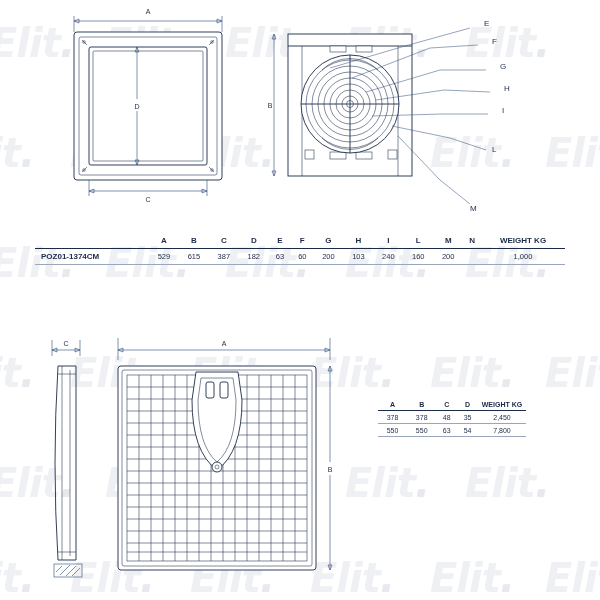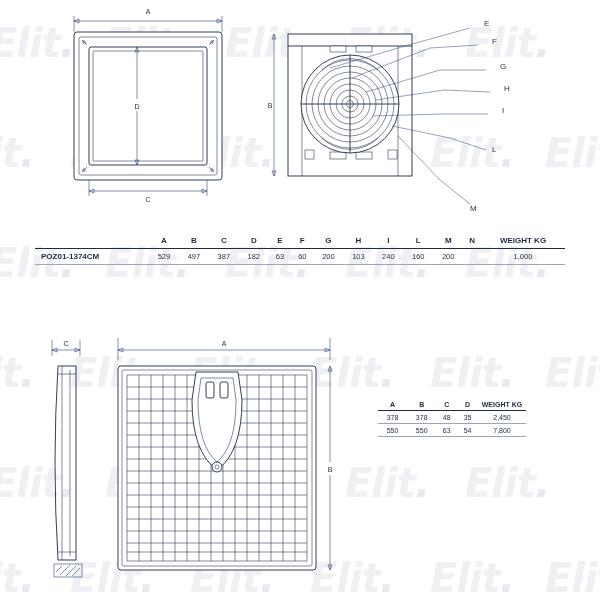--- a/index.html
+++ b/index.html
@@ -303,21 +303,21 @@
       <th>L</th>
       <th>M</th>
       <th>N</th>
       <th style="width:80px">WEIGHT KG</th>
     </tr>
   </thead>
   <tbody>
     <tr>
       <td class="rowname">POZ01-1374CM</td>
       <td>529</td>
-      <td>497</td>
+      <td>615</td>
       <td>387</td>
       <td>182</td>
       <td>63</td>
       <td>60</td>
       <td>200</td>
       <td>103</td>
       <td>240</td>
       <td>160</td>
       <td>200</td>
       <td></td>

